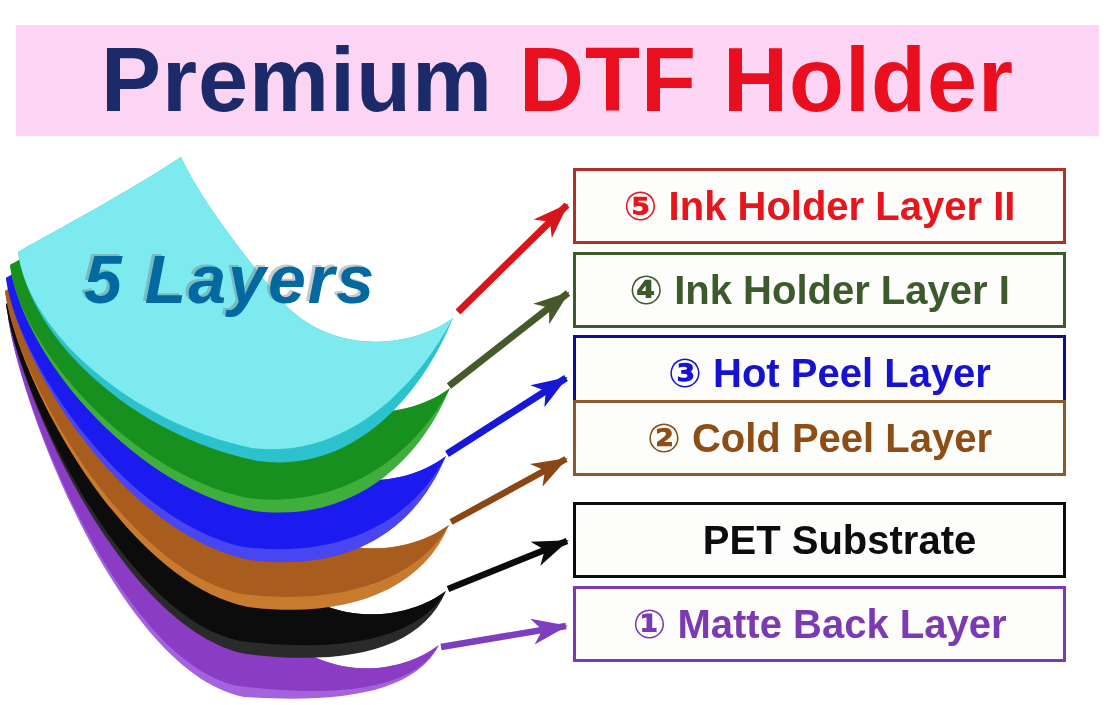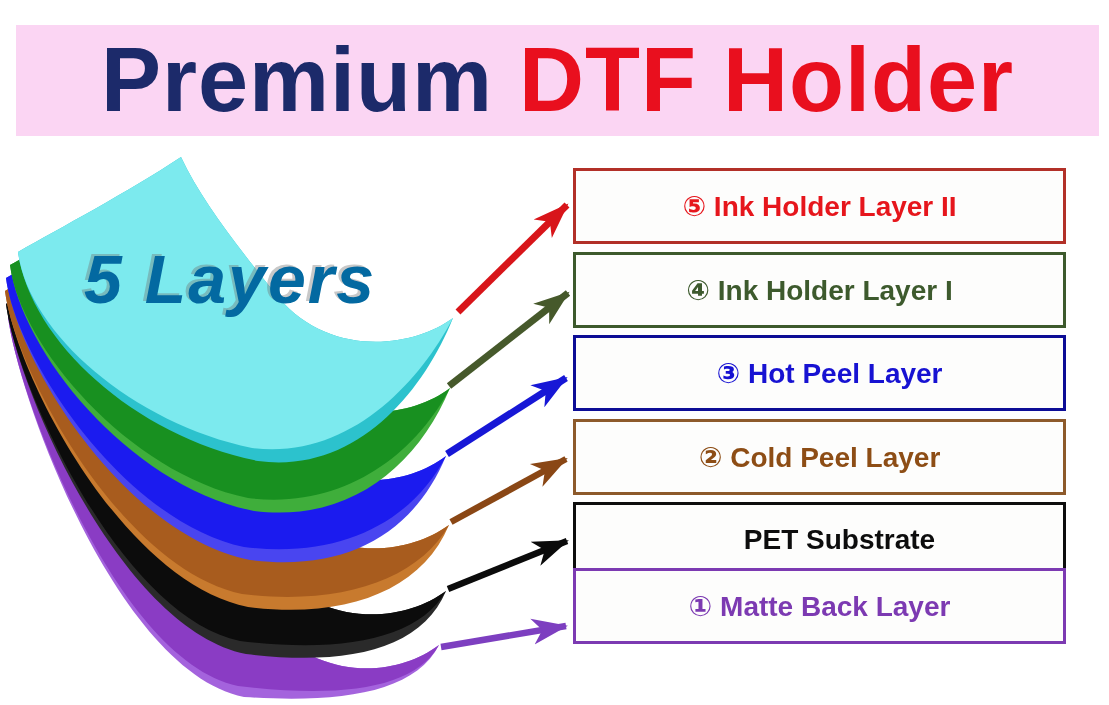--- a/index.html
+++ b/index.html
@@ -16,24 +16,24 @@
   }
   .stack-caption {
     position:absolute; left:84px; top:240px;
     font-size:68px; font-weight:bold; font-style:italic; color:#0369a1;
     letter-spacing:2px; text-shadow:-3px -2px 0 rgba(110,110,110,0.38);
   }
   .label-box {
     position:absolute; left:573px; width:493px; height:76px;
     box-sizing:border-box; border:3px solid #333; background:#fdfdfc;
     display:flex; align-items:center; justify-content:center;
-    font-size:28px; font-weight:bold; white-space:pre;
+    font-size:40px; font-weight:bold; white-space:pre;
   }
   .b0 { top:168px; } .b1 { top:252px; } .b2 { top:335px;padding-left:20px; }
-  .b3 { top:419px;text-align:center; } .b4 { top:502px; } .b5 { top:568px; }
+  .b3 { top:400px;text-align:center; } .b4 { top:502px; } .b5 { top:586px; }
 </style>
 </head>
 <body>
 
 <div class="canvas">
 
   <svg class="diagram-svg" viewBox="0 0 1109 705" xmlns="http://www.w3.org/2000/svg">
     <defs>
       <marker id="ah0" markerUnits="userSpaceOnUse" markerWidth="38" markerHeight="30" refX="34" refY="15" orient="auto">
         <polygon points="0,2 36,15 0,28 10,15" fill="#d8151a"></polygon>

